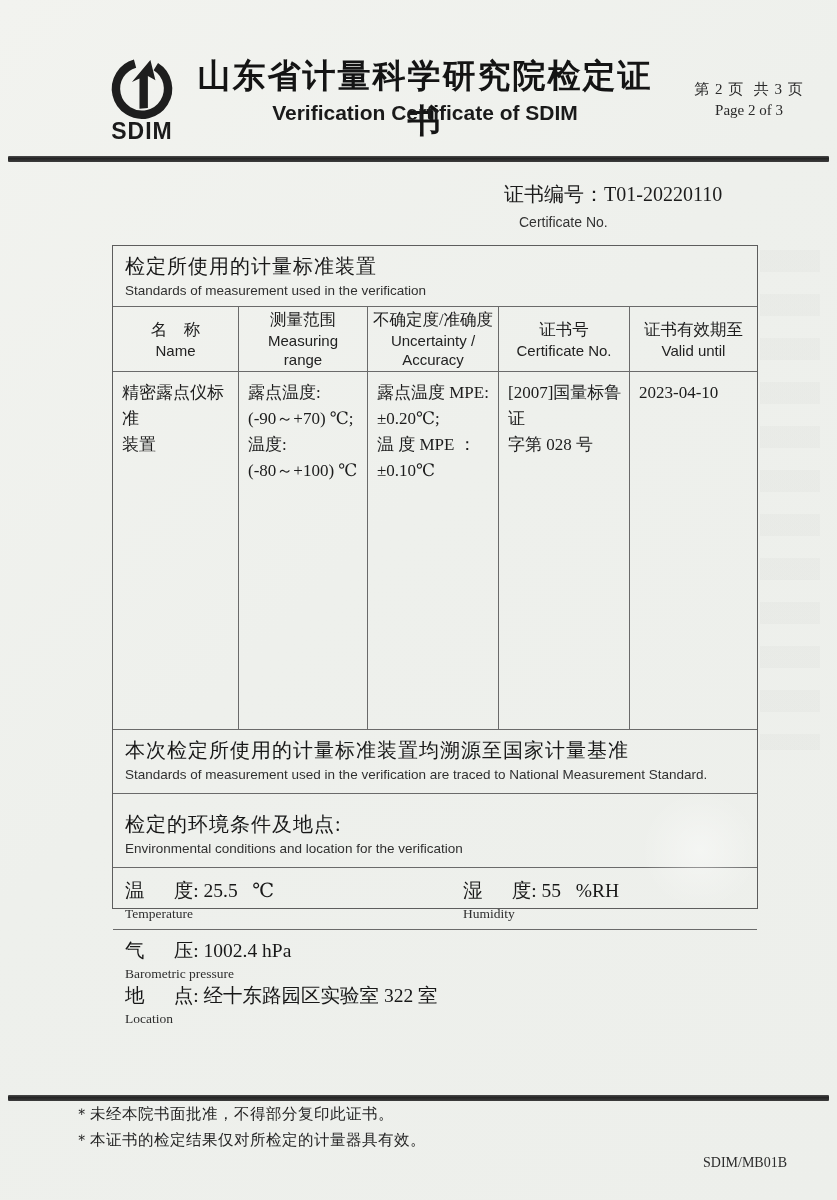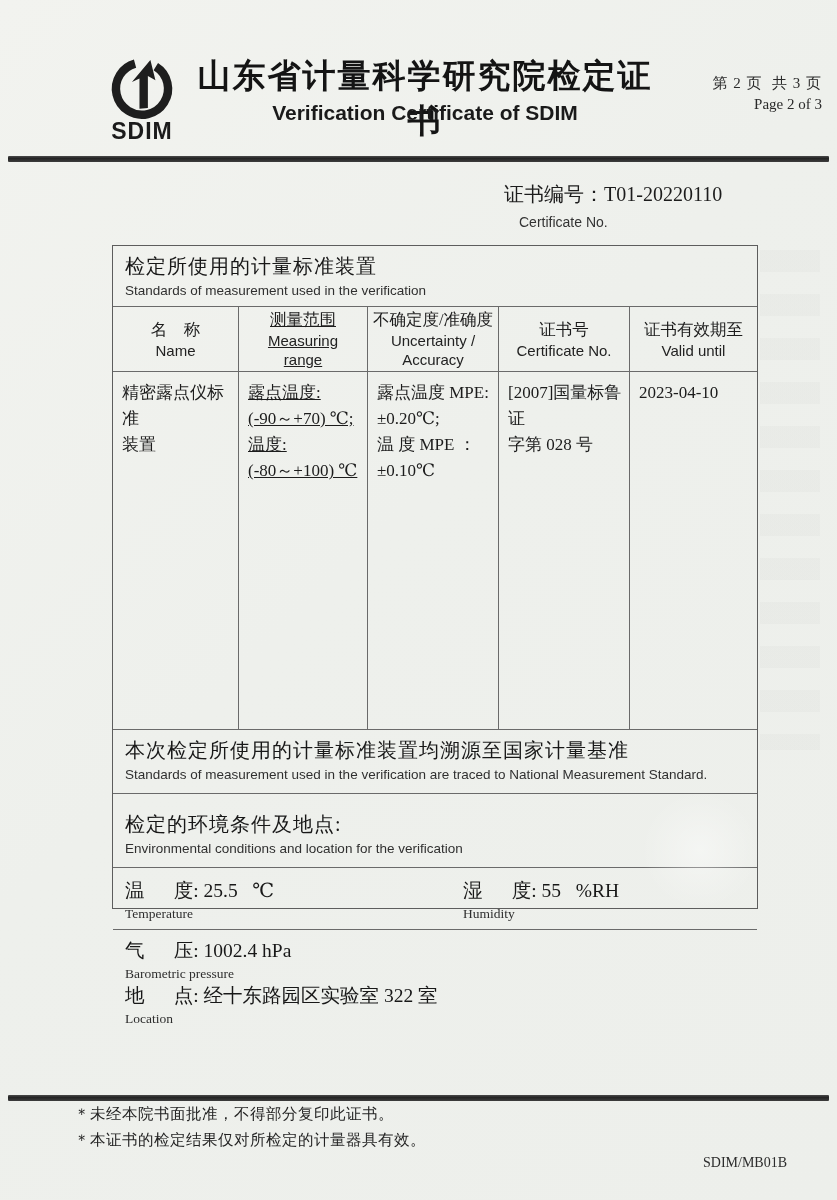--- a/index.html
+++ b/index.html
@@ -16,21 +16,21 @@
 
   
   .logo { position:absolute; left:92px; top:50px; width:100px; text-align:center; }
   .logo-mark { display:block; margin:0 auto; }
   .logo-text { font-family:"Liberation Sans","DejaVu Sans",sans-serif; font-weight:bold;
                font-size:23px; letter-spacing:1px; color:#1b1b1b; margin-top:-6px; }
   .title-cn { position:absolute; left:183px; top:54px; width:484px; text-align:center;
               font-size:33px; font-weight:600; letter-spacing:2px; color:#141414; }
   .title-en { position:absolute; left:183px; top:101px; width:484px; text-align:center;
               font-size:21px; font-weight:bold; color:#1a1a1a; }
-  .pageinfo { position:absolute; left:676px; top:74px; width:146px; text-align:right; }
+  .pageinfo { position:absolute; left:676px; top:80px; width:146px; text-align:center; }
   .pageinfo-cn { font-size:15px; letter-spacing:1px; color:#2a2a2a; }
   .pageinfo-en { font-size:15px; color:#2a2a2a; margin-top:3px; }
 
   .rule { position:absolute; left:8px; width:821px; height:6px;
           background:linear-gradient(#4a4a4a,#242424 40%,#3d3d3d); border-radius:1px; }
   .rule-top { top:156px; }
   .rule-bottom { top:1095px; }
 
   
   .cert-cn { position:absolute; left:504px; top:181px; font-size:20px; color:#1c1c1c; }
@@ -43,21 +43,21 @@
   .sec:last-child { border-bottom:none; }
   .sec-pad { padding:7px 12px 0 12px; }
   .sec-title-cn { font-size:20px; color:#181818; letter-spacing:1px; }
   .sec-title-en { font-size:13.5px; color:#303030; margin-top:3px; }
 
   .sec-standards { height:61px; }
   .thead { height:65px; display:flex; }
   .tbody { height:358px; display:flex; }
   .cell { border-right:1px solid #6a6a6a; height:100%; }
   .cell:last-child { border-right:none; }
-  .c1 { width:126px; } .c2 { width:129px;text-decoration:underline; } .c3 { width:131px; }
+  .c1 { width:126px; } .c2 { width:129px; } .c3 { width:131px; }
   .c4 { width:131px; } .c5 { flex:1; }
   .th { display:flex; flex-direction:column; justify-content:center; align-items:center;
         text-align:center; }
   .th-cn { font-size:16.5px; color:#1c1c1c; }
   .th-en { font-size:15px; color:#222; line-height:19px; }
   .td { padding:8px 7px 0 9px; font-size:17px; line-height:26px; color:#1c1c1c; }
 
   .sec-trace { height:64px; }
   .sec-envtitle { height:74px; }
   .sec-envtitle .sec-title-cn { margin-top:10px; }

